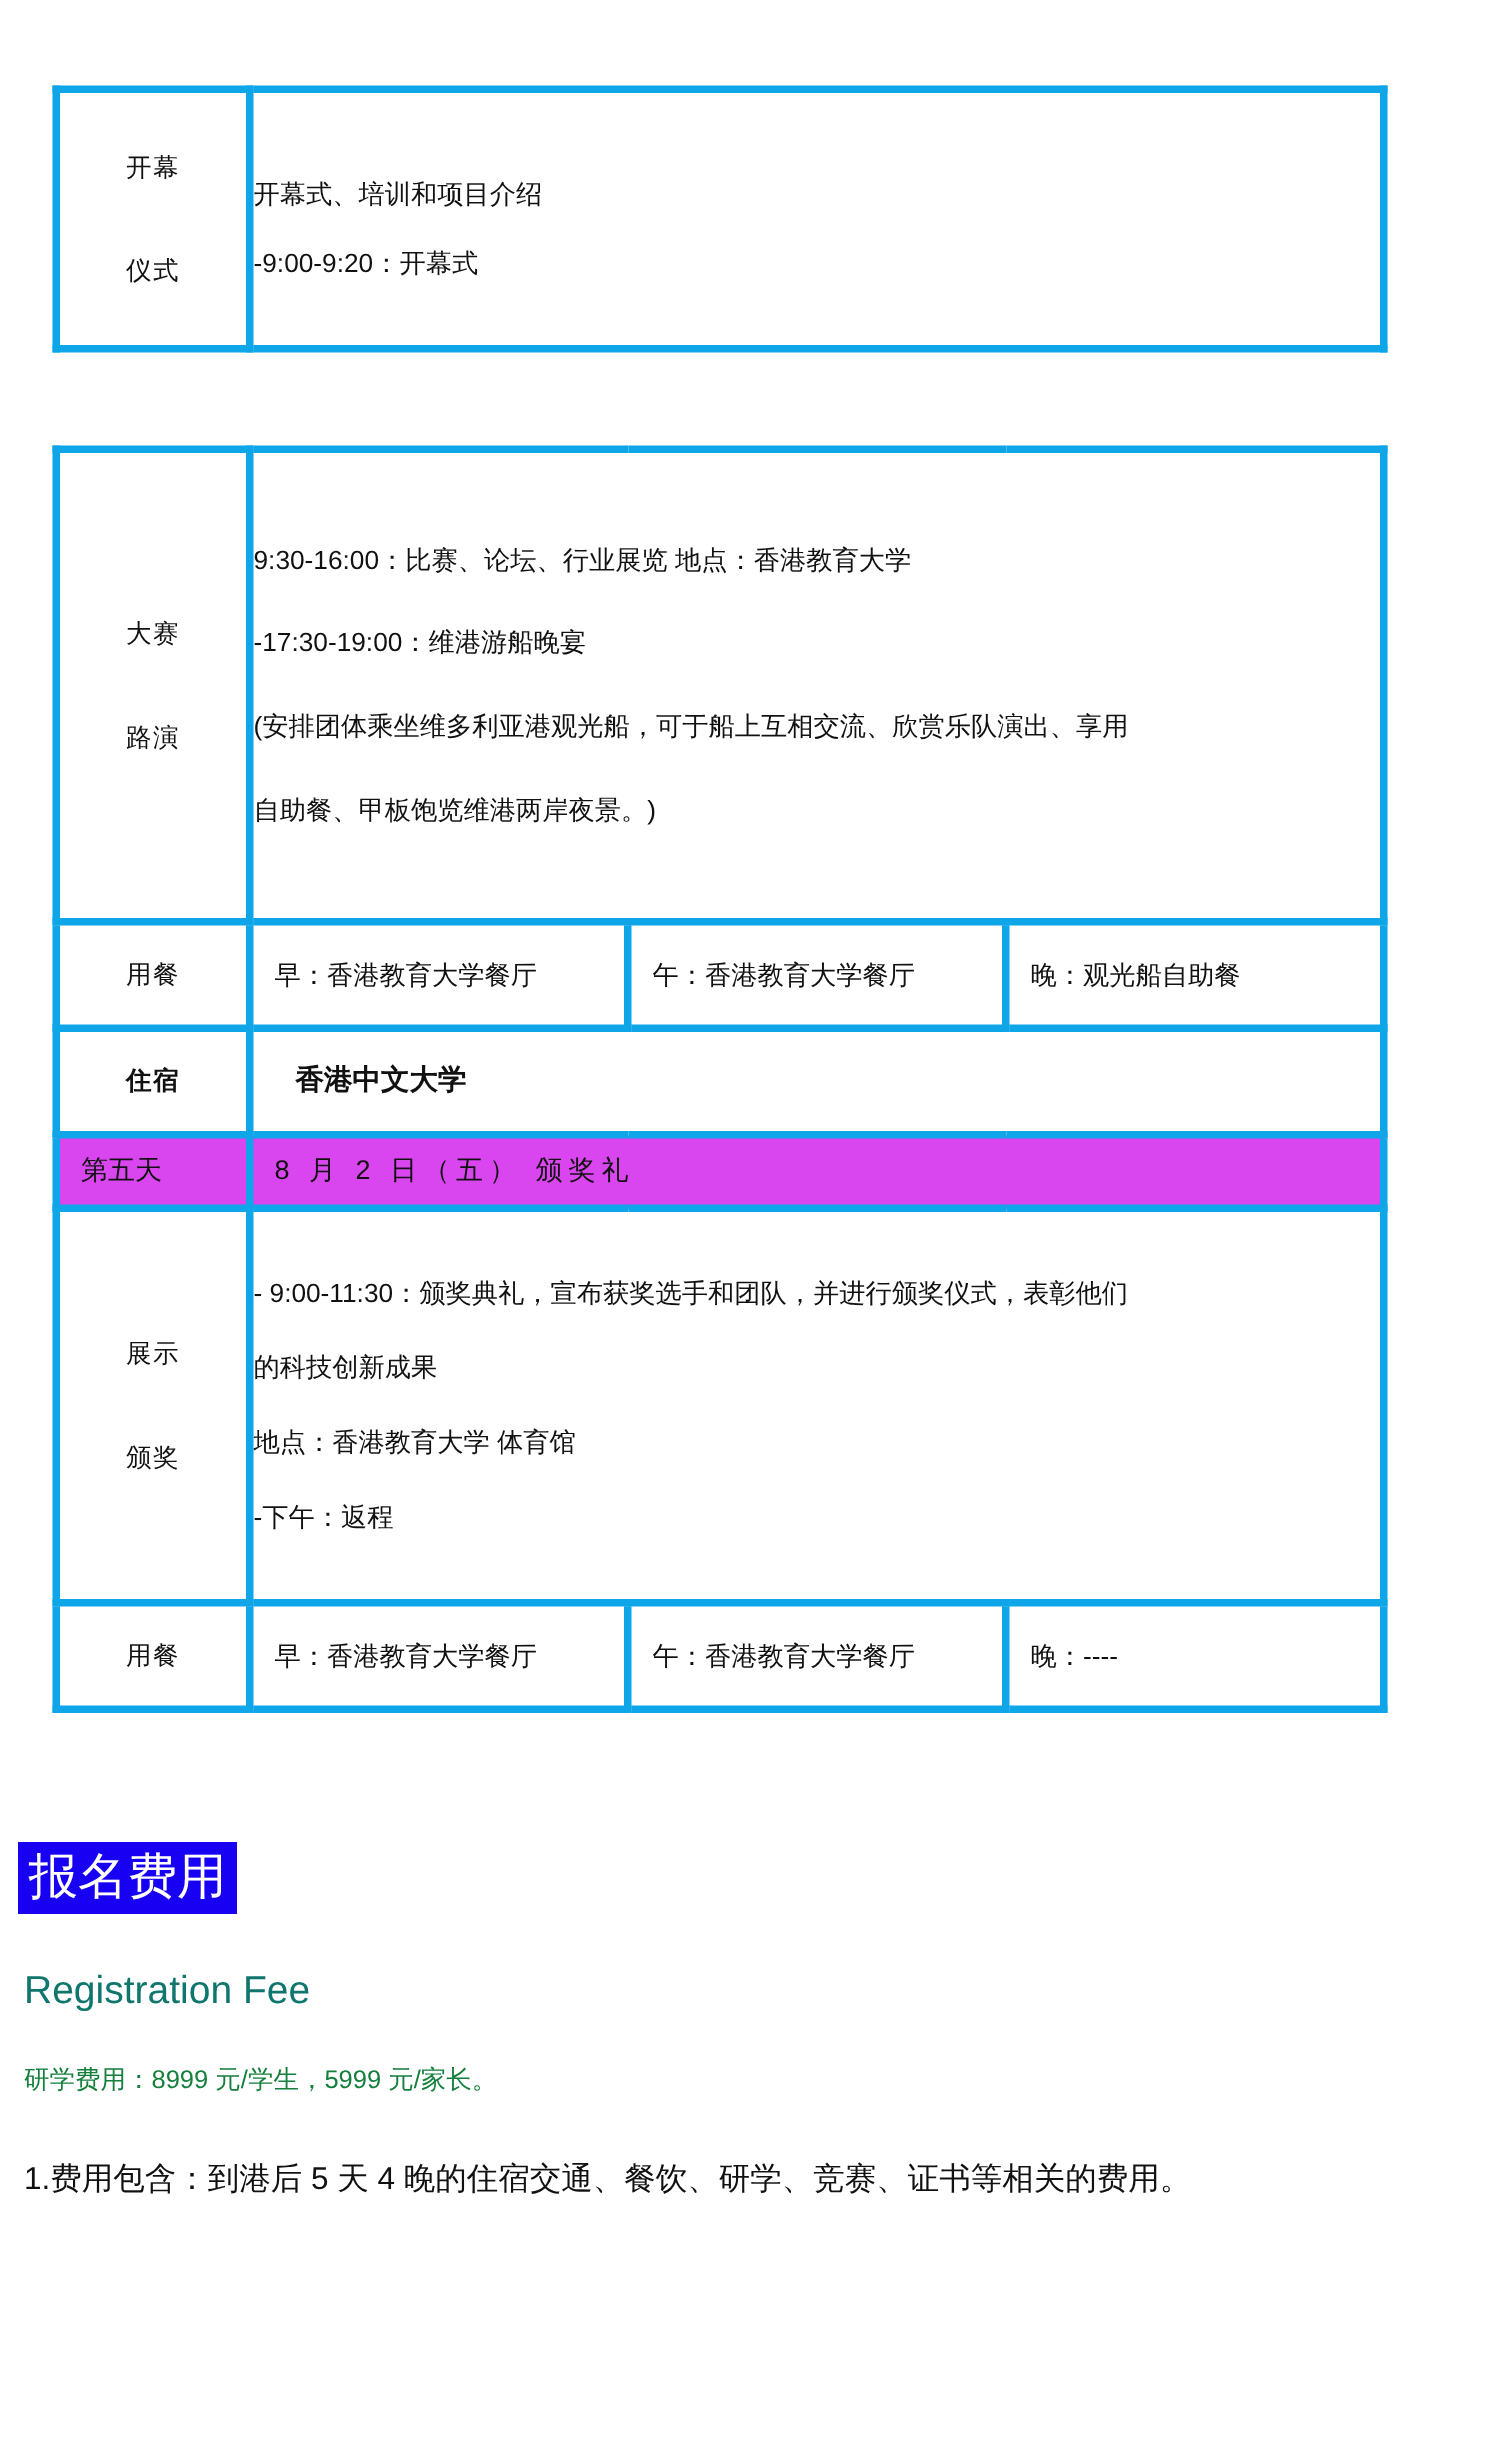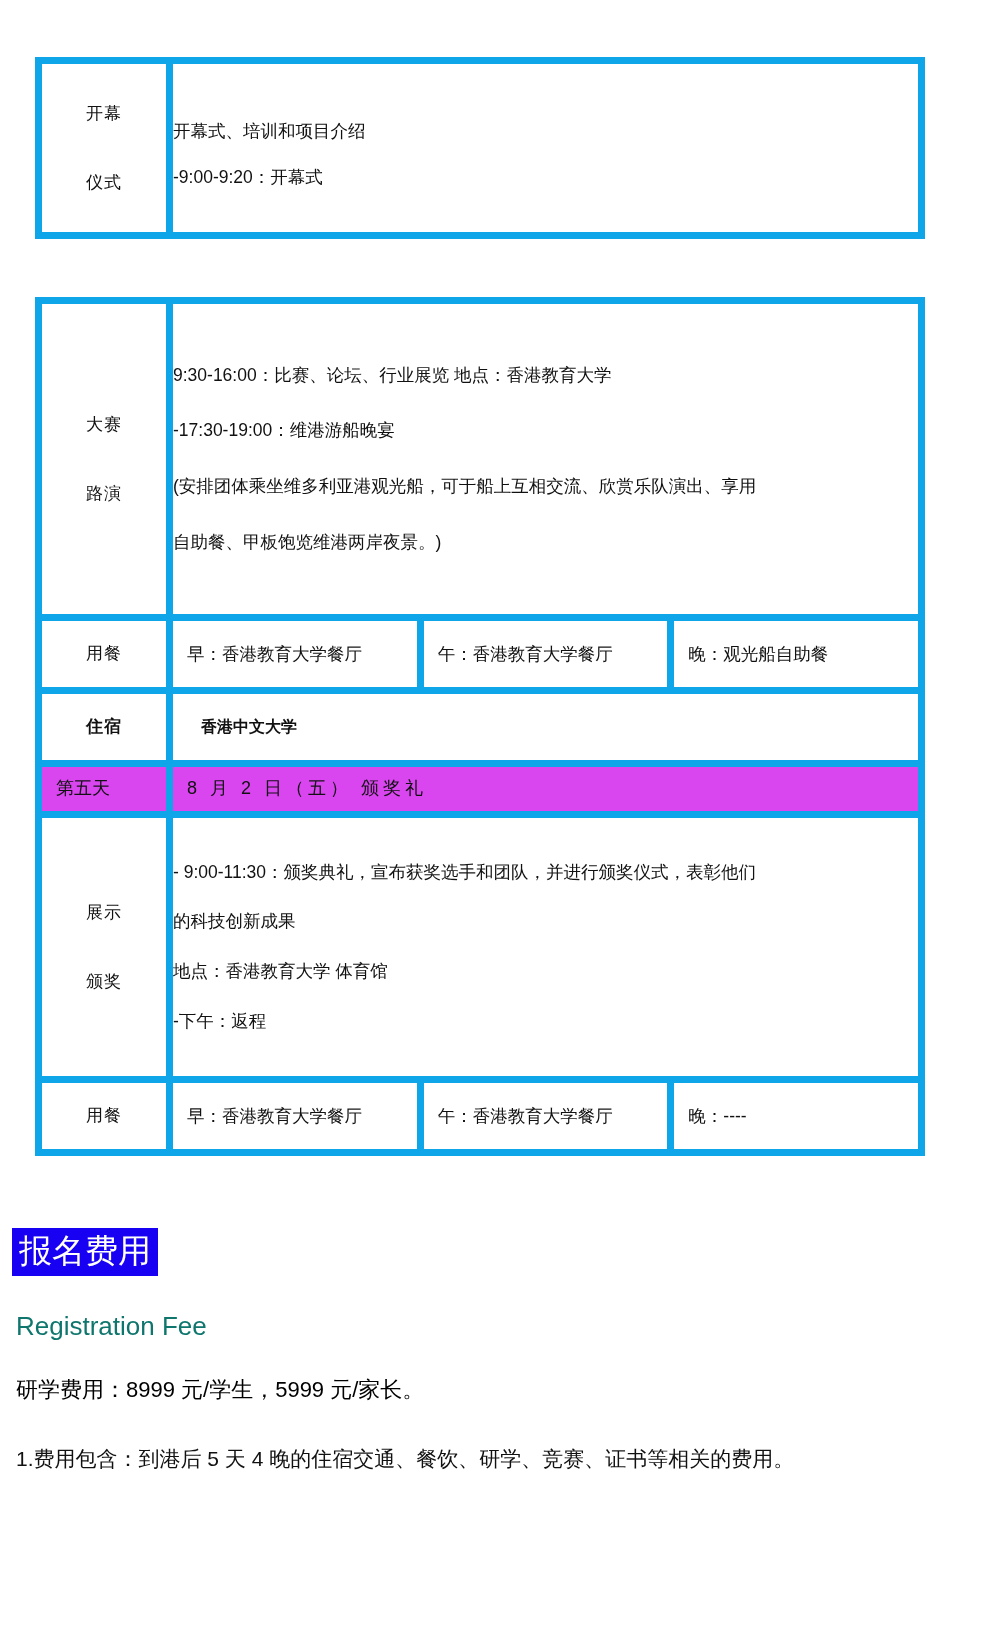--- a/index.html
+++ b/index.html
@@ -26,21 +26,21 @@
 
   
   table.sched {
     border-collapse: collapse;
     table-layout: fixed;
     width: 890px;
     margin: 0;
     background: #ffffff;
   }
   table.sched td {
-    border: 7px solid #0ea5e9;
+    border: 5px solid #0ea5e9;
     padding: 0;
     vertical-align: middle;
     font-size: 17px;
     line-height: 1.85;
     color: #111;
   }
 
   
   .lblcell {
     width: 124px;
@@ -81,21 +81,21 @@
   .mealrow td { height: 66px; }
   .mealrow .mcell {
     padding-left: 14px;
     font-size: 17.5px;
     white-space: nowrap;
   }
   .mealrow .mcell.m1 { width: 258px; }
   .mealrow .mcell.m2 { width: 240px; }
 
   .staynrow td { height: 66px; font-weight: bold; }
-  .staynrow .scell { padding-left: 28px; font-size: 16px; }
+  .staynrow .scell { padding-left: 28px; font-size: 19px; }
 
   .dayrow td {
     background: #d946ef;
     height: 44px;
     border-top: 2px solid #3a3a3a;
     border-bottom: 1px solid #3a3a3a;
   }
   .dayrow .daylabel {
     padding-left: 14px;
     font-size: 18px;
@@ -128,23 +128,23 @@
 
   .sub-en {
     margin: 35px 0 0 4px;
     font-size: 26px;
     line-height: 1.2;
     color: #0f766e;
   }
 
   .fee-line {
     margin: 34px 0 0 4px;
-    font-size: 22px;
+    font-size: 17px;
     line-height: 1.3;
-    color: #000000;
+    color: #15803d;
     white-space: nowrap;
   }
   .fee-line2 {
     margin: 40px 0 0 4px;
     font-size: 21px;
     line-height: 1.3;
     color: #111;
     white-space: nowrap;
   }
 </style>

